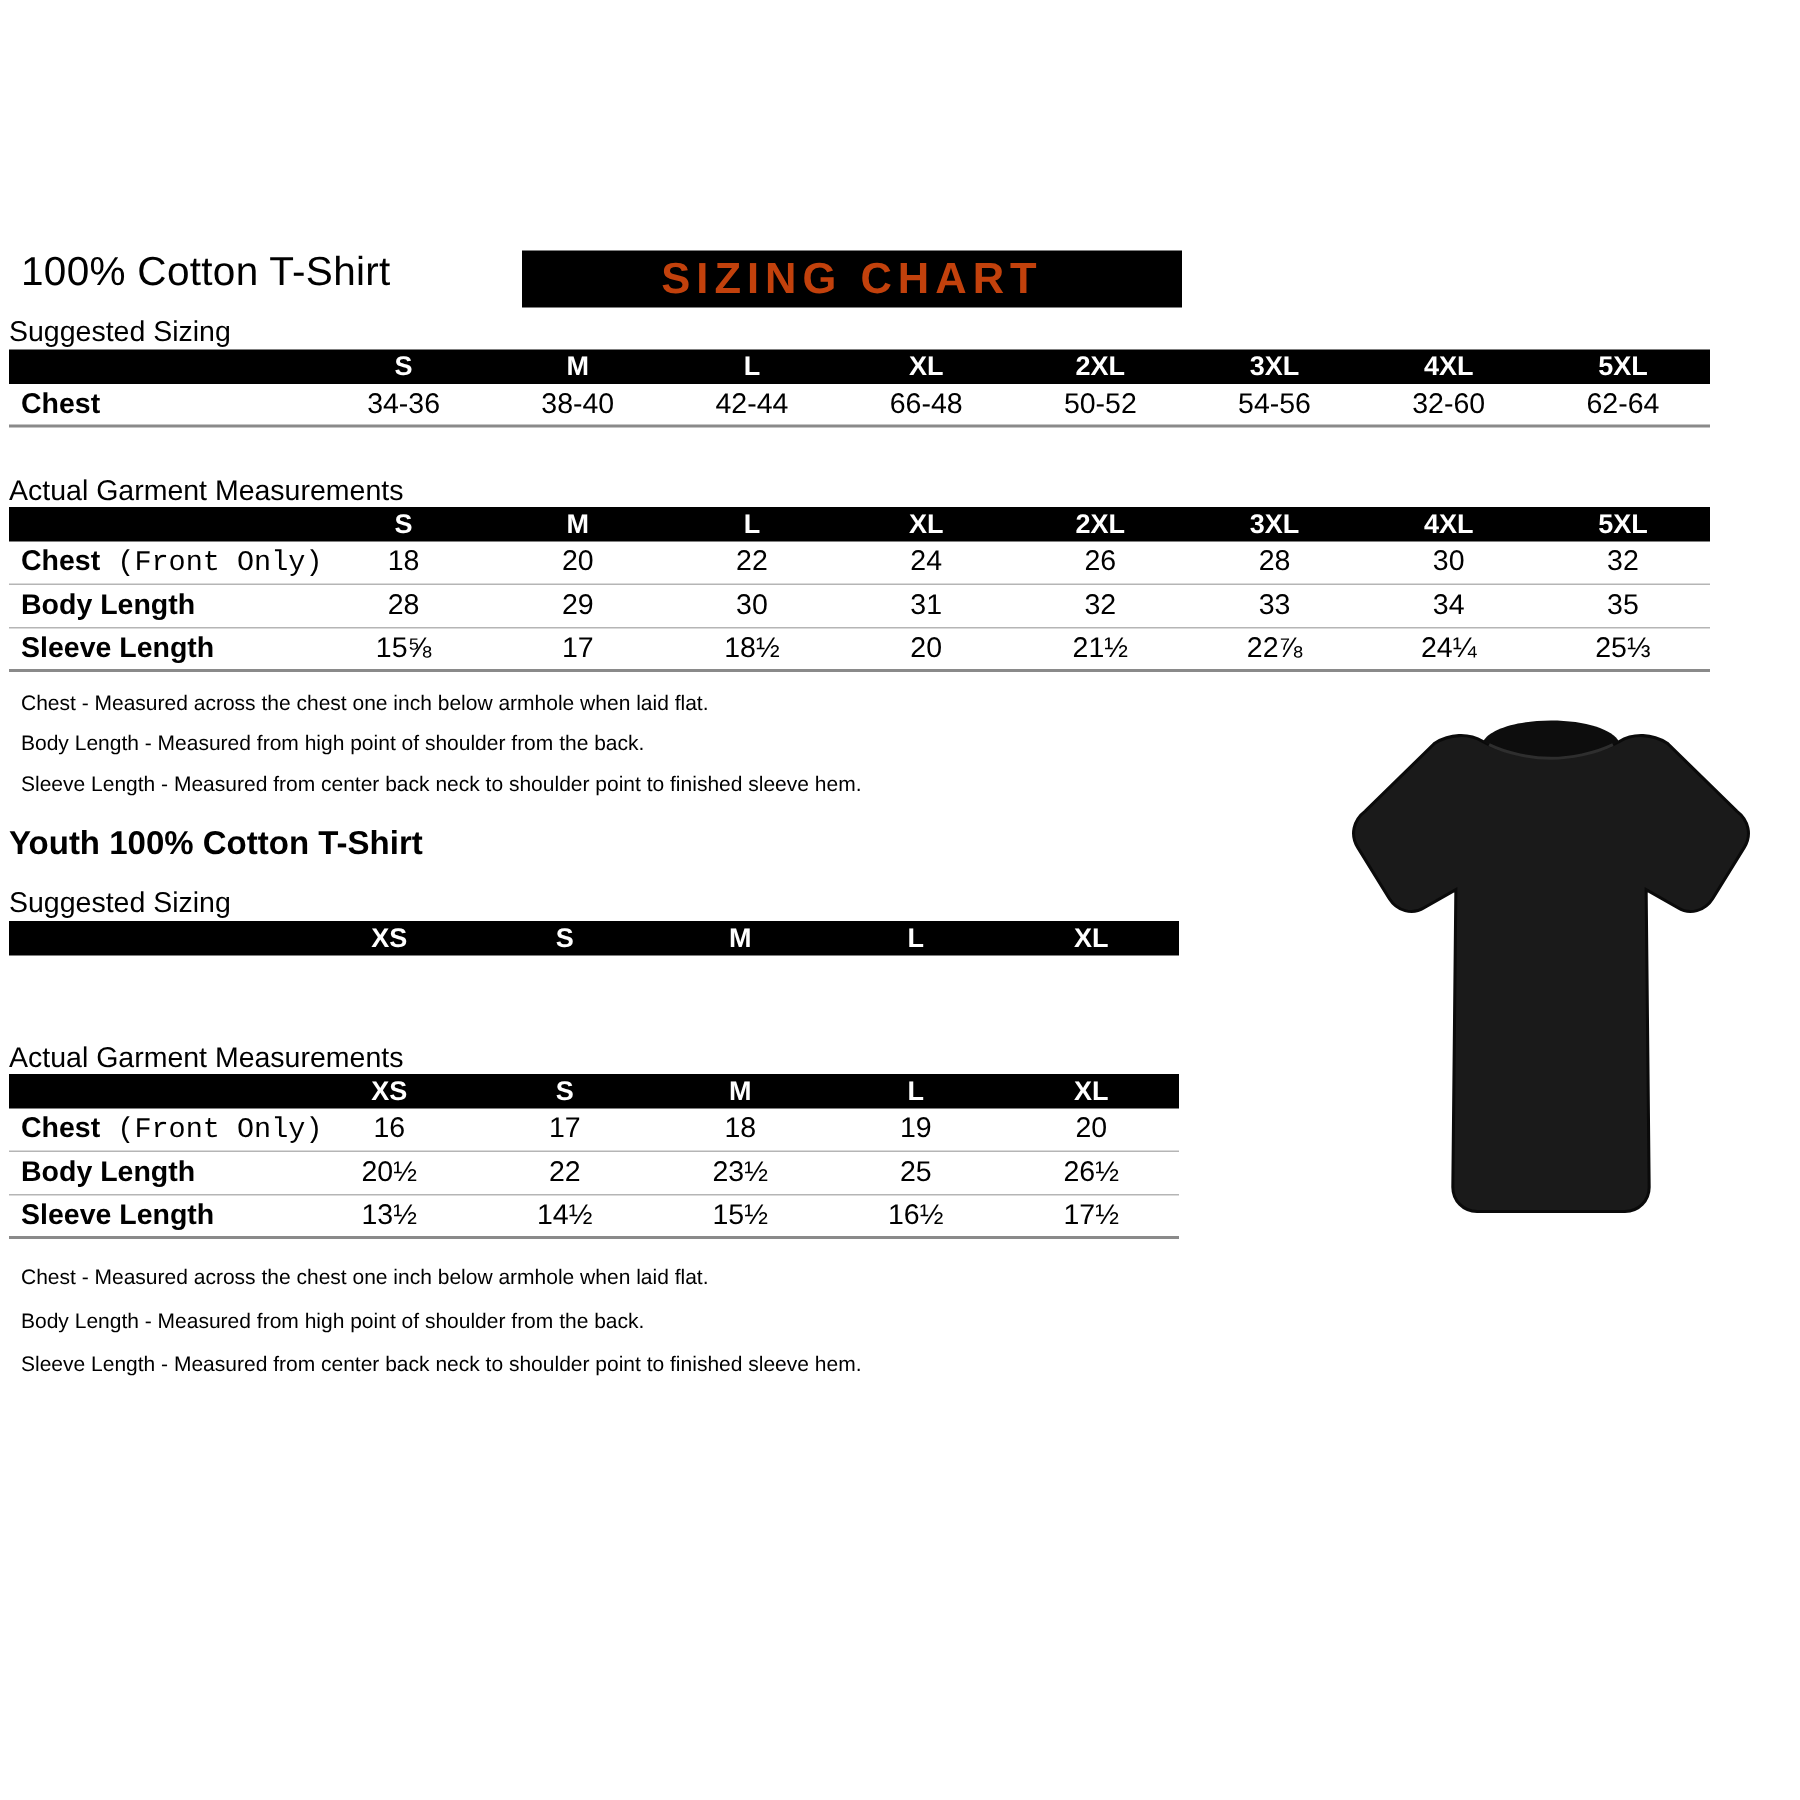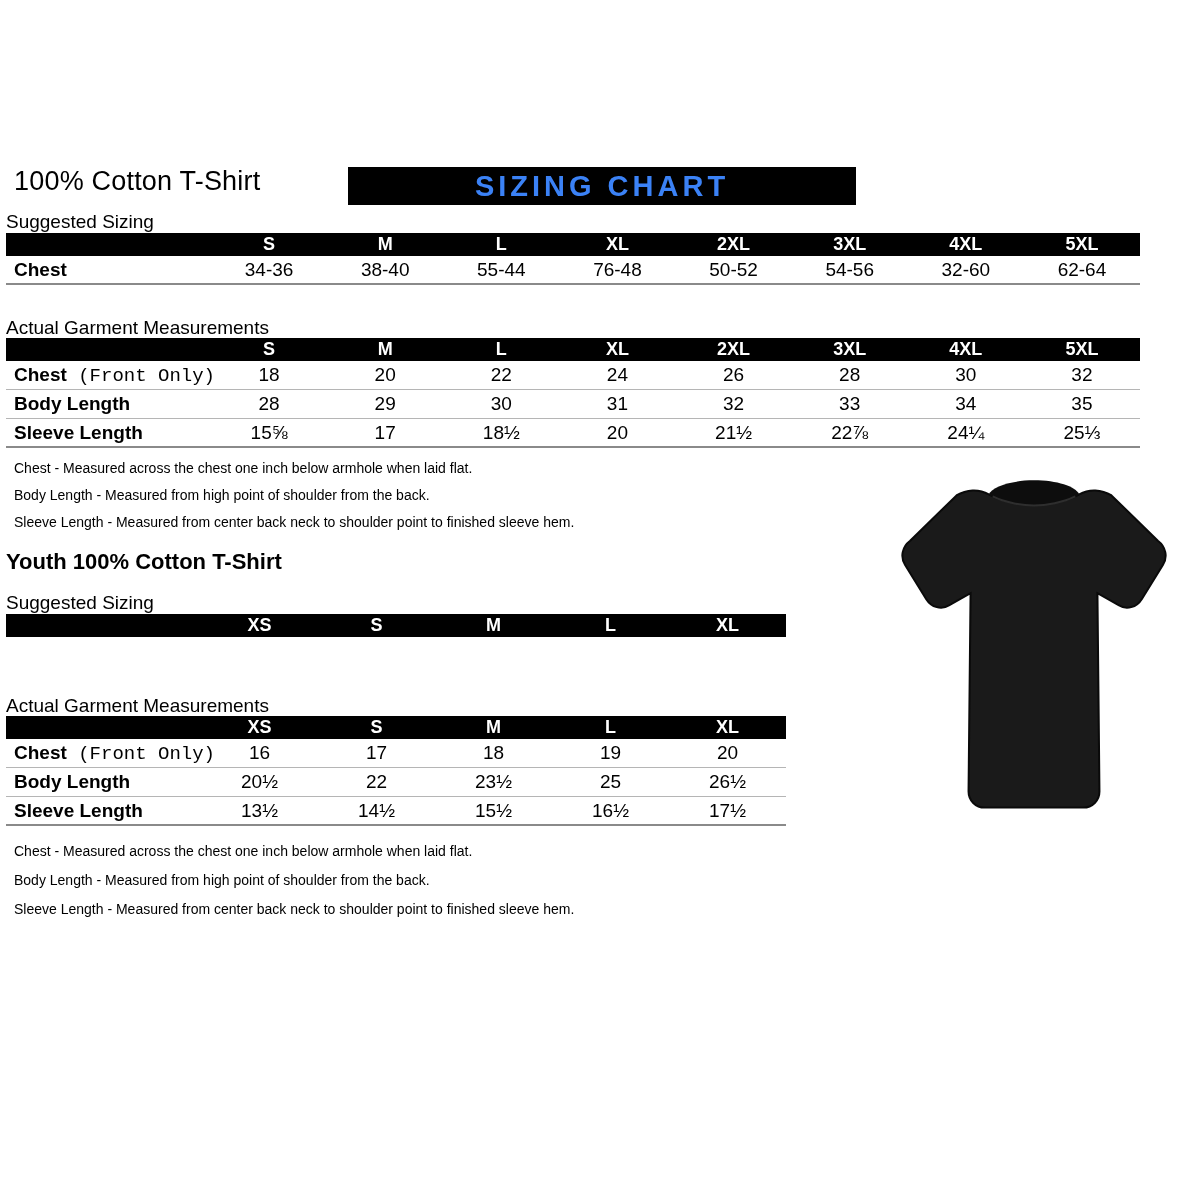--- a/index.html
+++ b/index.html
@@ -6,22 +6,22 @@
   html,body { background:#fff; }
   body {
     width:1200px; height:1200px; position:relative;
     font-family:"Liberation Sans", sans-serif; color:#000;
     overflow:hidden;
   }
   .abs { position:absolute; }
 
   .adult-title { left:14px; top:166px; font-size:27px; font-weight:400; letter-spacing:.2px; }
   .banner {
-    left:348px; top:167px; width:508px; height:38px;
-    background:#000; color:#3b82f6; display:flex; align-items:center; justify-content:center;
+    left:348px; top:167px; width:440px; height:38px;
+    background:#000; color:#c2410c; display:flex; align-items:center; justify-content:center;
   }
   .banner span { font-size:29px; font-weight:700; letter-spacing:4px; }
 
   .section-label { font-size:19px; font-weight:400; }
   .youth-title { left:6px; top:549px; font-size:22px; font-weight:700; }
 
   .size-table { position:absolute; font-size:19px; }
   .t-head {
     display:flex; align-items:center; background:#000; color:#fff;
     height:23px; font-size:18px; font-weight:700;
@@ -62,22 +62,22 @@
     <div class="c">XL</div>
     <div class="c">2XL</div>
     <div class="c">3XL</div>
     <div class="c">4XL</div>
     <div class="c">5XL</div>
   </div>
   <div class="t-row">
     <div class="lab">Chest</div>
     <div class="c">34-36</div>
     <div class="c">38-40</div>
-    <div class="c">55-44</div>
-    <div class="c">76-48</div>
+    <div class="c">42-44</div>
+    <div class="c">66-48</div>
     <div class="c">50-52</div>
     <div class="c">54-56</div>
     <div class="c">32-60</div>
     <div class="c">62-64</div>
   </div>
 </div>
 
 <div class="abs section-label" style="left:6px;top:317px;">Actual Garment Measurements</div>
 
 <div class="size-table adult" style="left:6px;top:338px;width:1134px;">

